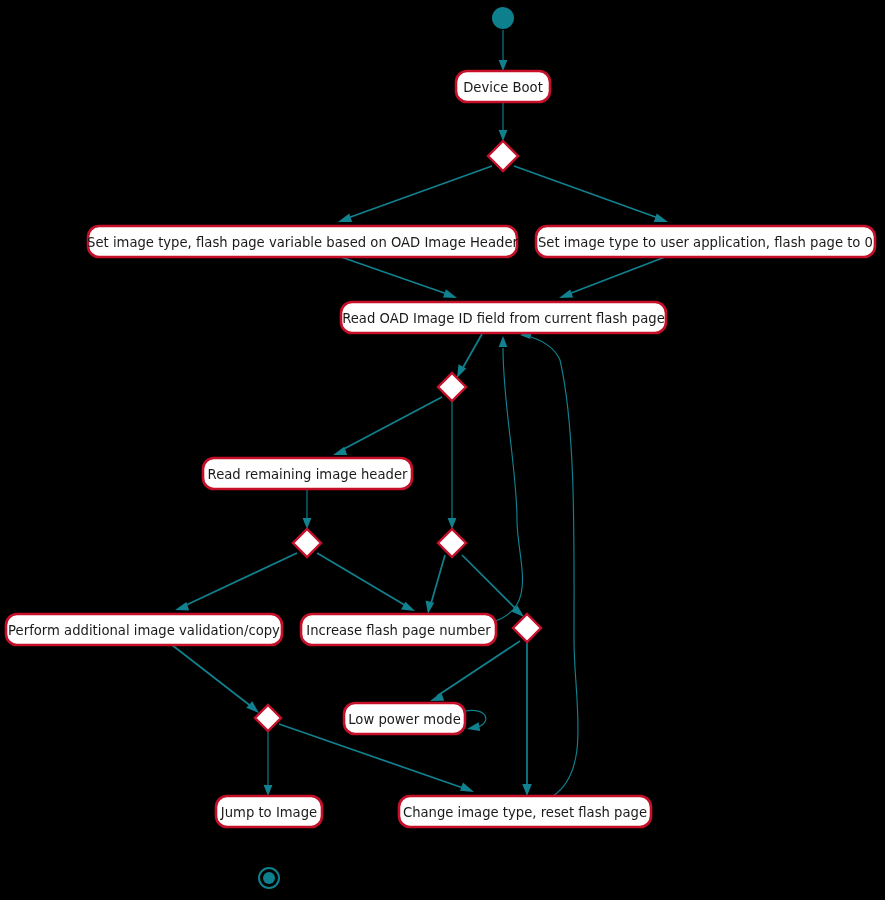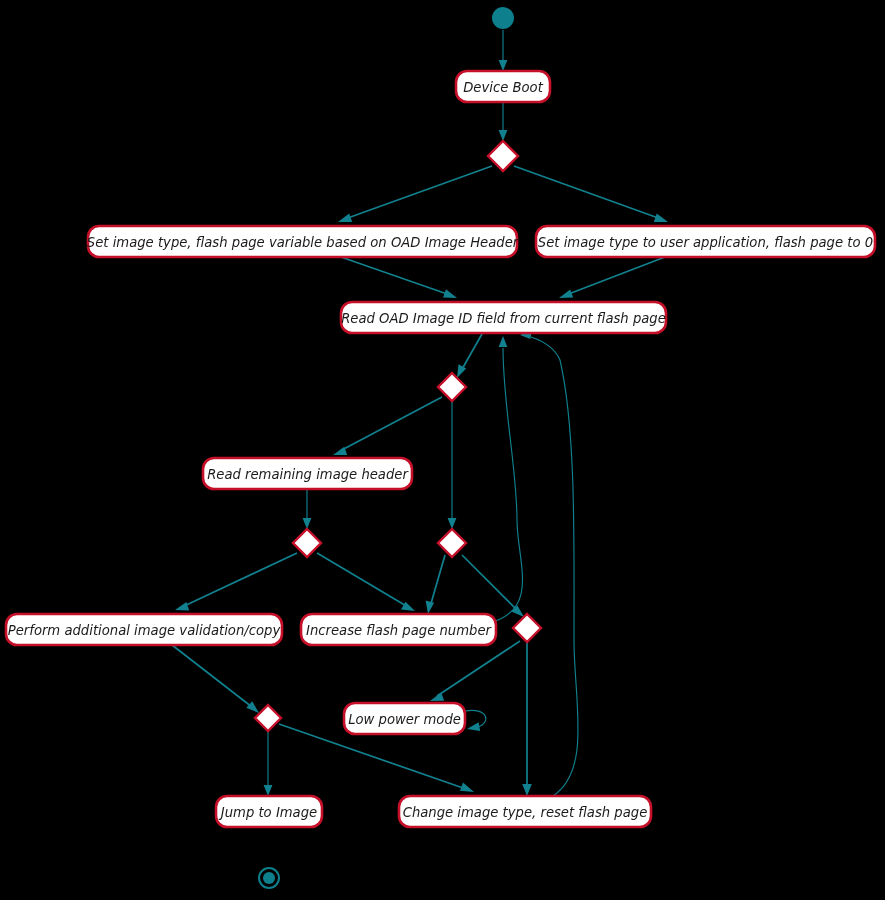--- a/index.html
+++ b/index.html
@@ -11,21 +11,20 @@
     width: 885px;
     height: 900px;
     overflow: hidden;
     font-family: "DejaVu Sans", sans-serif;
   }
   #diagram-root {
     position: relative;
     width: 755px;
     height: 900px;
     background: #000000;
-    font-style: italic;
   }
   svg.diagram-canvas {
     position: absolute;
     left: 0;
     top: 0;
     width: 885px;
     height: 900px;
     display: block;
   }
   .node-box-rect {

